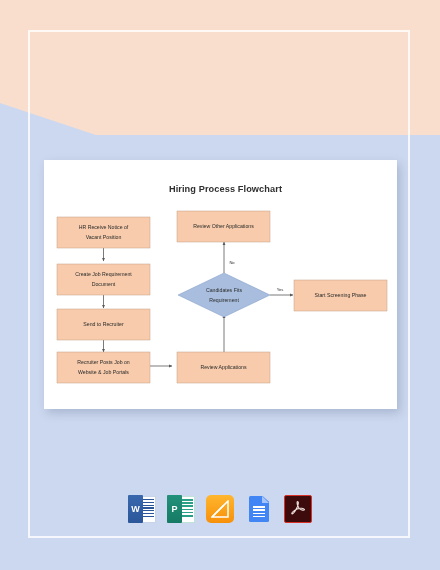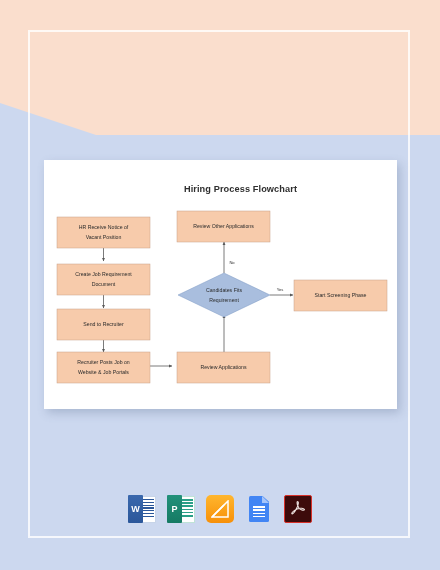--- a/index.html
+++ b/index.html
@@ -46,21 +46,21 @@
   #slide-card {
     position: absolute;
     left: 44px; top: 160px;
     width: 353px; height: 249px;
     background: #ffffff;
     box-shadow: 3px 4px 9px rgba(90,105,140,0.30);
   }
 
   #chart-title {
     position: absolute;
-    left: 16px; top: 24px;
+    left: 1px; top: 24px;
     width: 361px;
     text-align: center;
     font-size: 9.2px;
     font-weight: 700;
     color: #2f2f2f;
     letter-spacing: .1px;
   }
 
   
   #flow-svg {

